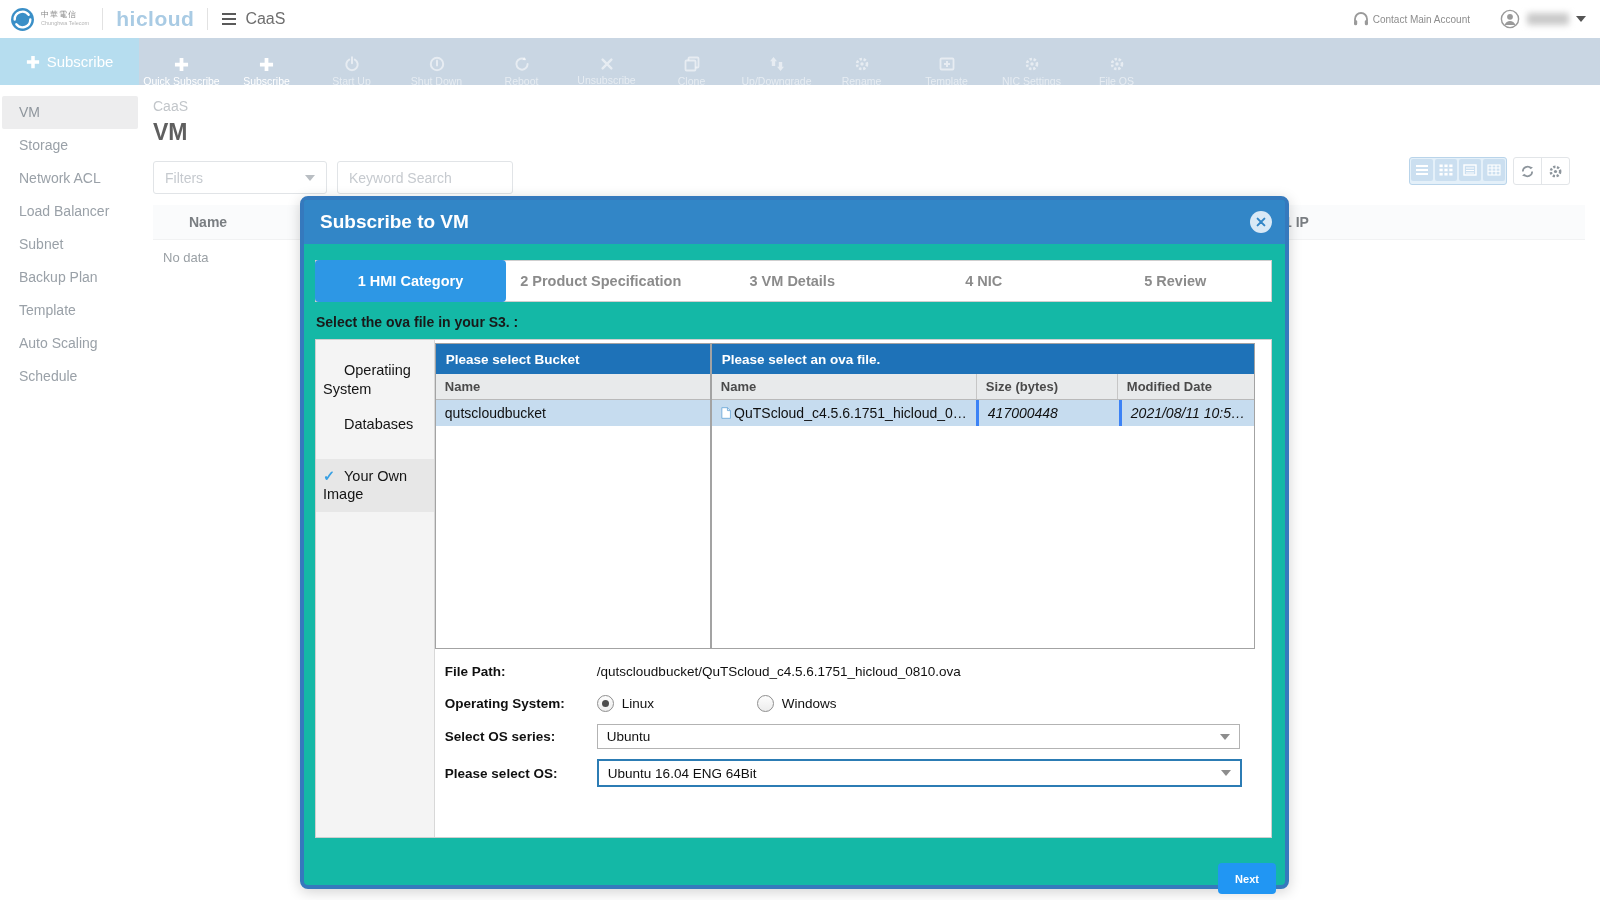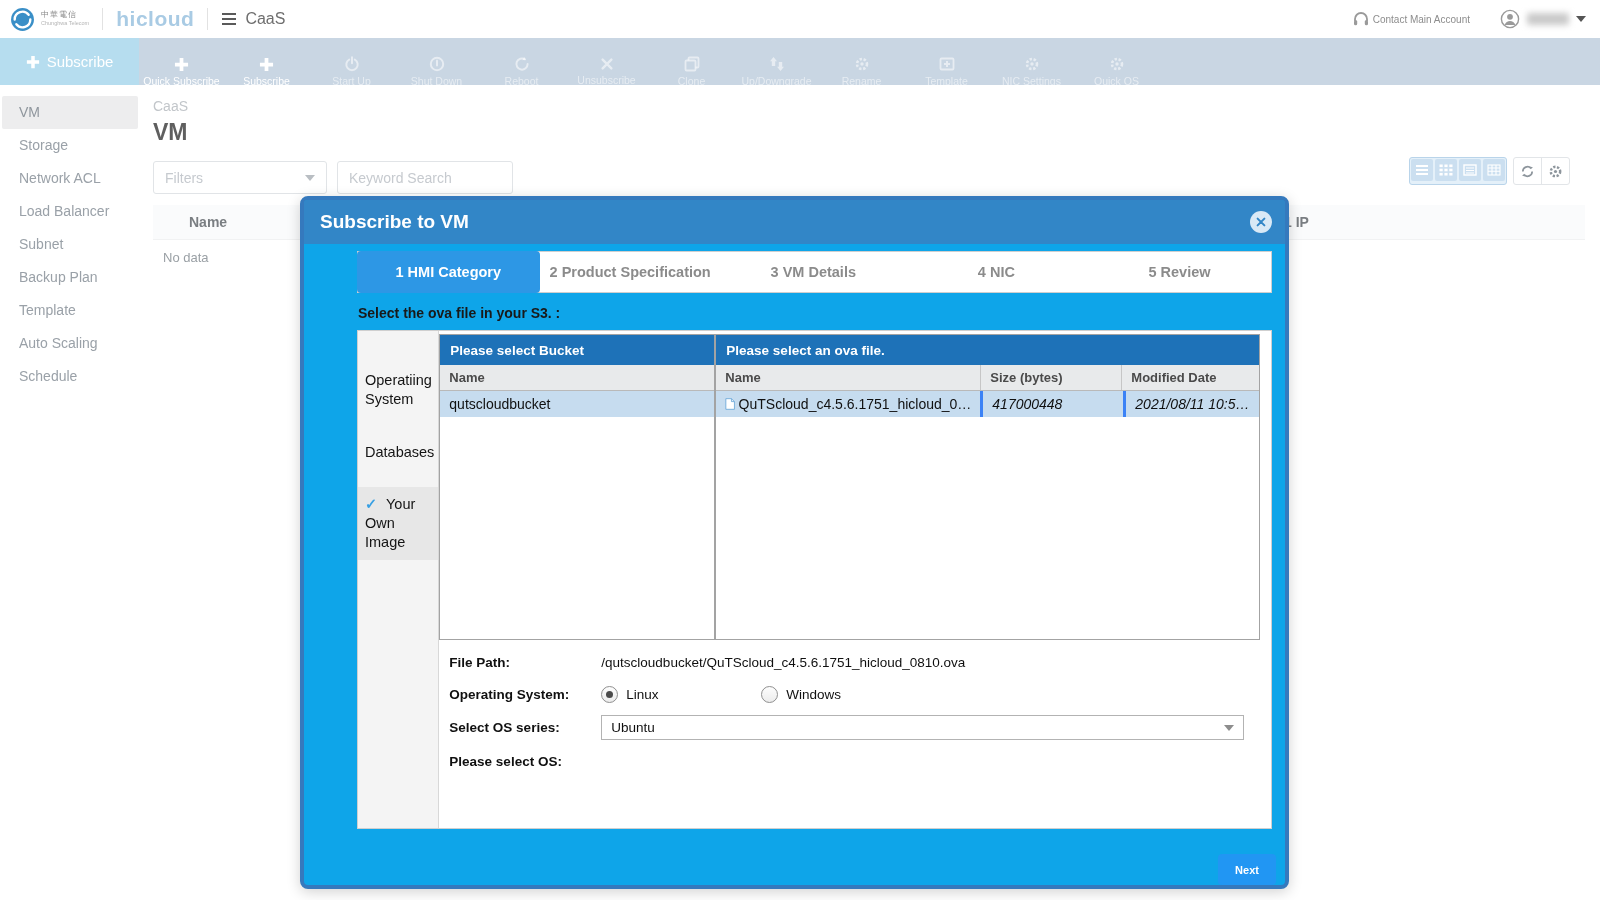--- a/index.html
+++ b/index.html
@@ -50,25 +50,25 @@
   .tool-group{display:flex;border:1px solid #e2e5e8;border-radius:3px;background:#fff;}
   .tool-btn{width:27px;height:26px;display:flex;align-items:center;justify-content:center;color:#8d959c;cursor:pointer;}
   .tool-btn + .tool-btn{border-left:1px solid #e2e5e8;}
   .list-header{position:relative;margin:11px 15px 0 13px;height:34px;background:#fafbfc;border-bottom:1px solid #f1f2f3;display:flex;align-items:center;}
   .cb-col{width:36px;}
   .col-name{font-size:14px;font-weight:bold;color:#7a7e82;}
   .col-partial{position:absolute;left:1131px;font-size:14px;font-weight:bold;color:#7a7e82;}
   .no-data{margin:10px 0 0 23px;font-size:13px;color:#9aa0a5;}
 
   
-  .modal{position:absolute;left:300px;top:196px;width:981px;height:685px;background:#0ea5e9;border:4px solid #3579bd;border-radius:8px;box-shadow:0 3px 14px rgba(0,0,0,.18);}
+  .modal{position:absolute;left:300px;top:196px;width:981px;height:685px;background:#14b8a6;border:4px solid #3579bd;border-radius:8px;box-shadow:0 3px 14px rgba(0,0,0,.18);}
   .modal-header{height:44px;background:#3286c7;border-radius:3px 3px 0 0;display:flex;align-items:center;padding:0 13px 0 16px;}
   .modal-title{color:#fff;font-size:19px;font-weight:bold;}
   .modal-close{margin-left:auto;width:22px;height:22px;border-radius:50%;background:#d9e9f6;display:flex;align-items:center;justify-content:center;cursor:pointer;}
-  .modal-body{position:relative;height:calc(100% - 44px);padding:7px 13px 0 11px;margin-left:42px;}
+  .modal-body{position:relative;height:calc(100% - 44px);padding:16px 13px 0 11px;}
   .steps{display:flex;height:40px;border:1px solid #cfcfcf;background:#fff;}
   .step{flex:1;display:flex;align-items:center;justify-content:center;color:#8b8b8b;font-size:14.5px;font-weight:600;cursor:pointer;white-space:nowrap;}
   .step.active{flex:0 0 20%;background:#2d97e5;color:#fff;border-radius:4px;margin:-1px;}
   .instruction{margin:12px 0 9px 1px;font-size:14px;font-weight:bold;color:#191919;}
   .workspace{display:flex;height:497px;border:1px solid #cfcfcf;background:#fff;}
   .cats{width:147px;background:#f4f4f4;border-right:1px solid #d8d8d8;padding-top:13px;}
   .cat{padding:8px 4px 8px 7px;font-size:14.5px;color:#141414;line-height:1.3;cursor:pointer;}
   .cat .chk{display:inline-block;width:21px;font-weight:bold;color:transparent;}
   .cat.active{background:#e7e7e7;margin-top:17px;}
   .cat.active .chk{color:#38a0e3;}
@@ -250,21 +250,21 @@
         </span>
       <span class="tb-label">NIC Settings</span>
     </div>
     <div class="tb-item disabled">
       <span class="tb-ic">
           <svg width="16" height="16" viewBox="0 0 16 16" fill="none" stroke="currentColor">
             <circle cx="8" cy="8" r="5" stroke-width="2.6" stroke-dasharray="2.4 1.7"></circle>
             <circle cx="8" cy="8" r="1.7" fill="currentColor" stroke="none"></circle>
           </svg>
         </span>
-      <span class="tb-label">Quick OS</span>
+      <span class="tb-label">File OS</span>
     </div>
   </div>
 
   <div class="sidebar">
     <div class="side-item active">VM</div>
     <div class="side-item">Storage</div>
     <div class="side-item">Network ACL</div>
     <div class="side-item">Load Balancer</div>
     <div class="side-item">Subnet</div>
     <div class="side-item">Backup Plan</div>
@@ -422,20 +422,24 @@
             </div>
             <div class="frow">
               <span class="flabel">Select OS series:</span>
               <span class="select">
                 <span>Ubuntu</span>
                 <span class="sel-caret"></span>
               </span>
             </div>
             <div class="frow">
               <span class="flabel">Please select OS:</span>
+              <span class="select focused">
+                <span>Ubuntu 16.04 ENG 64Bit</span>
+                <span class="sel-caret"></span>
+              </span>
             </div>
           </div>
         </div>
       </div>
 
       <button class="next-btn">Next</button>
     </div>
   </div>
 
 </div>

